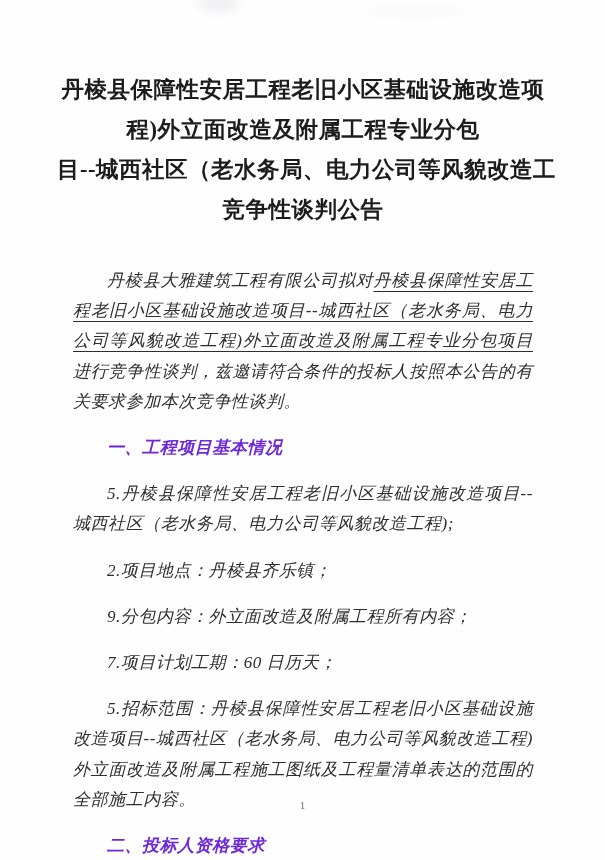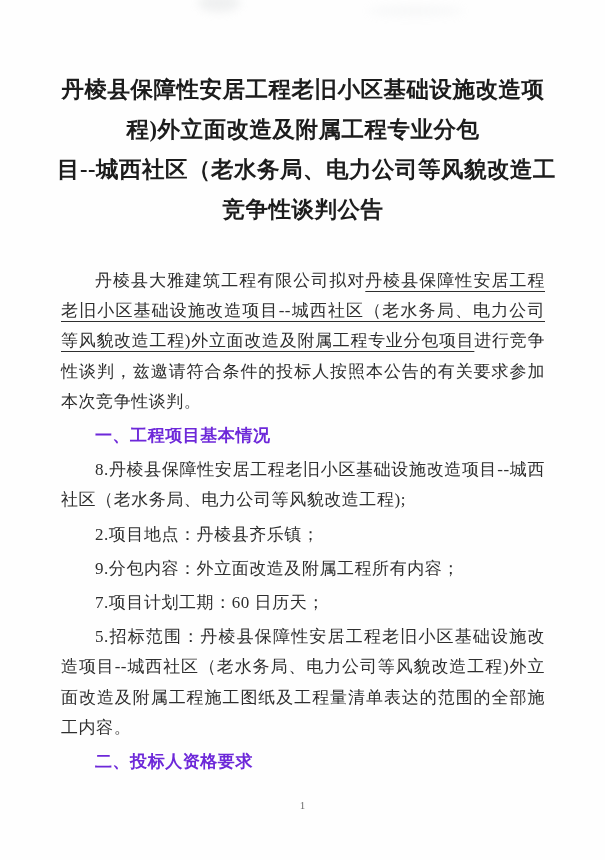--- a/index.html
+++ b/index.html
@@ -53,22 +53,23 @@
   .doc-title .t-line {
     white-space: nowrap;
   }
   .body-text {
     font-size: 17px;
     line-height: 30.2px;
     letter-spacing: 0.55px;
     text-align: justify;
   }
   .para {
-    margin: 4px;
+    margin: 16px;
     text-indent: 2em;
+    font-style: italic;
   }
   .heading {
     font-weight: bold;
     color: #6d28d9;
   }
   .bold-inline {
     font-weight: bold;
     color: #222222;
   }
   .underlined {
@@ -103,21 +104,21 @@
       <div class="t-line">目--城西社区（老水务局、电力公司等风貌改造工</div>
       <div class="t-line">竞争性谈判公告</div>
     </h1>
 
     <div class="body-text">
 
       <p class="para"><span>丹棱县大雅建筑工程有限公司拟对</span><span class="underlined">丹棱县保障性安居工程老旧小区基础设施改造项目--城西社区（老水务局、电力公司等风貌改造工程)外立面改造及附属工程专业分包项目</span><span>进行竞争性谈判，兹邀请符合条件的投标人按照本公告的有关要求参加本次竞争性谈判。</span></p>
 
       <p class="para heading">一、工程项目基本情况</p>
 
-      <p class="para">8.丹棱县保障性安居工程老旧小区基础设施改造项目--城西社区（老水务局、电力公司等风貌改造工程);</p>
+      <p class="para">5.丹棱县保障性安居工程老旧小区基础设施改造项目--城西社区（老水务局、电力公司等风貌改造工程);</p>
       <p class="para">2.项目地点：丹棱县齐乐镇；</p>
       <p class="para">9.分包内容：外立面改造及附属工程所有内容；</p>
       <p class="para">7.项目计划工期：60 日历天；</p>
       <p class="para">5.招标范围：丹棱县保障性安居工程老旧小区基础设施改造项目--城西社区（老水务局、电力公司等风貌改造工程)外立面改造及附属工程施工图纸及工程量清单表达的范围的全部施工内容。</p>
 
       <p class="para heading">二、投标人资格要求</p>
 
 
     </div>
   </div>

